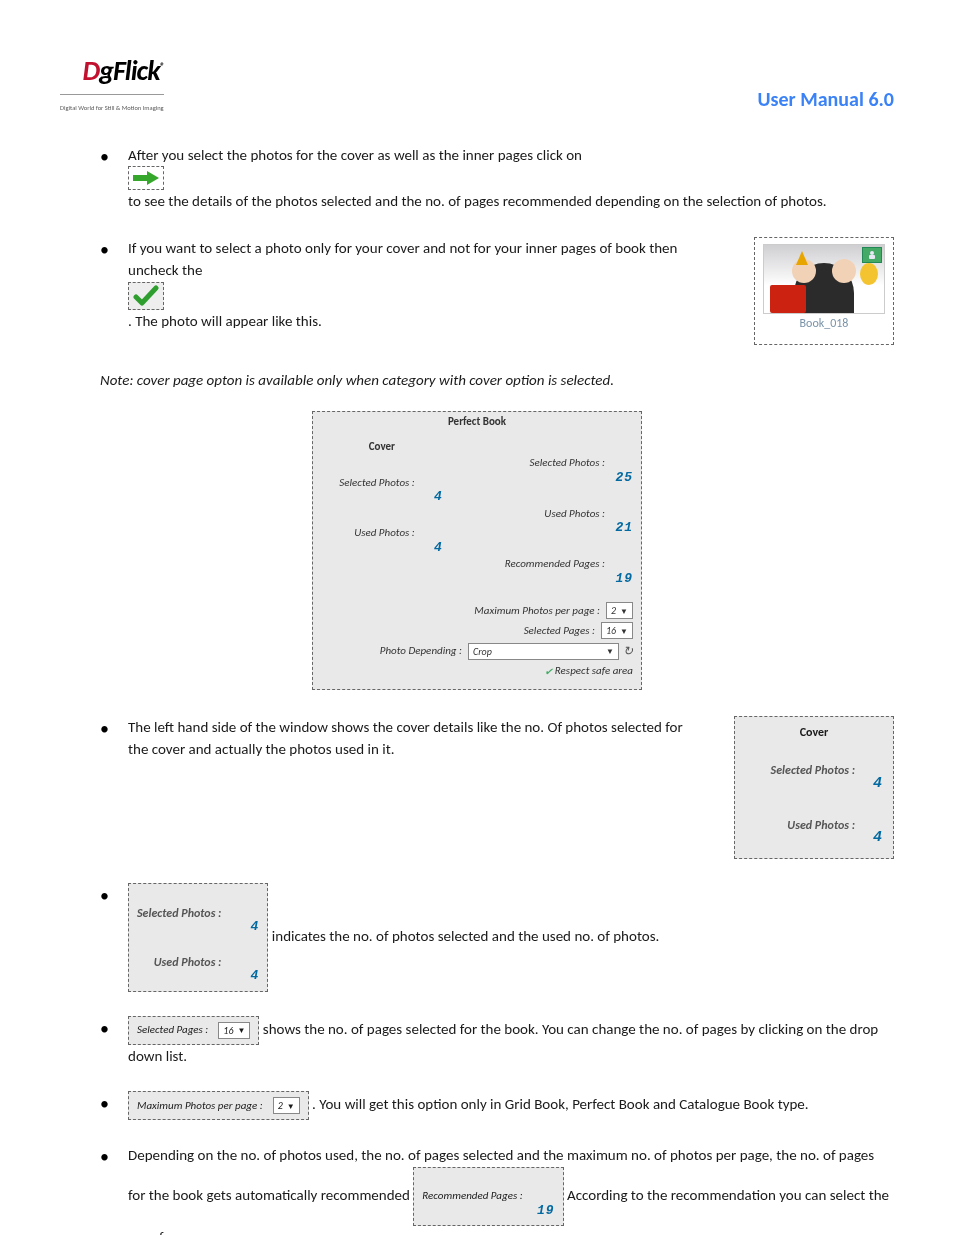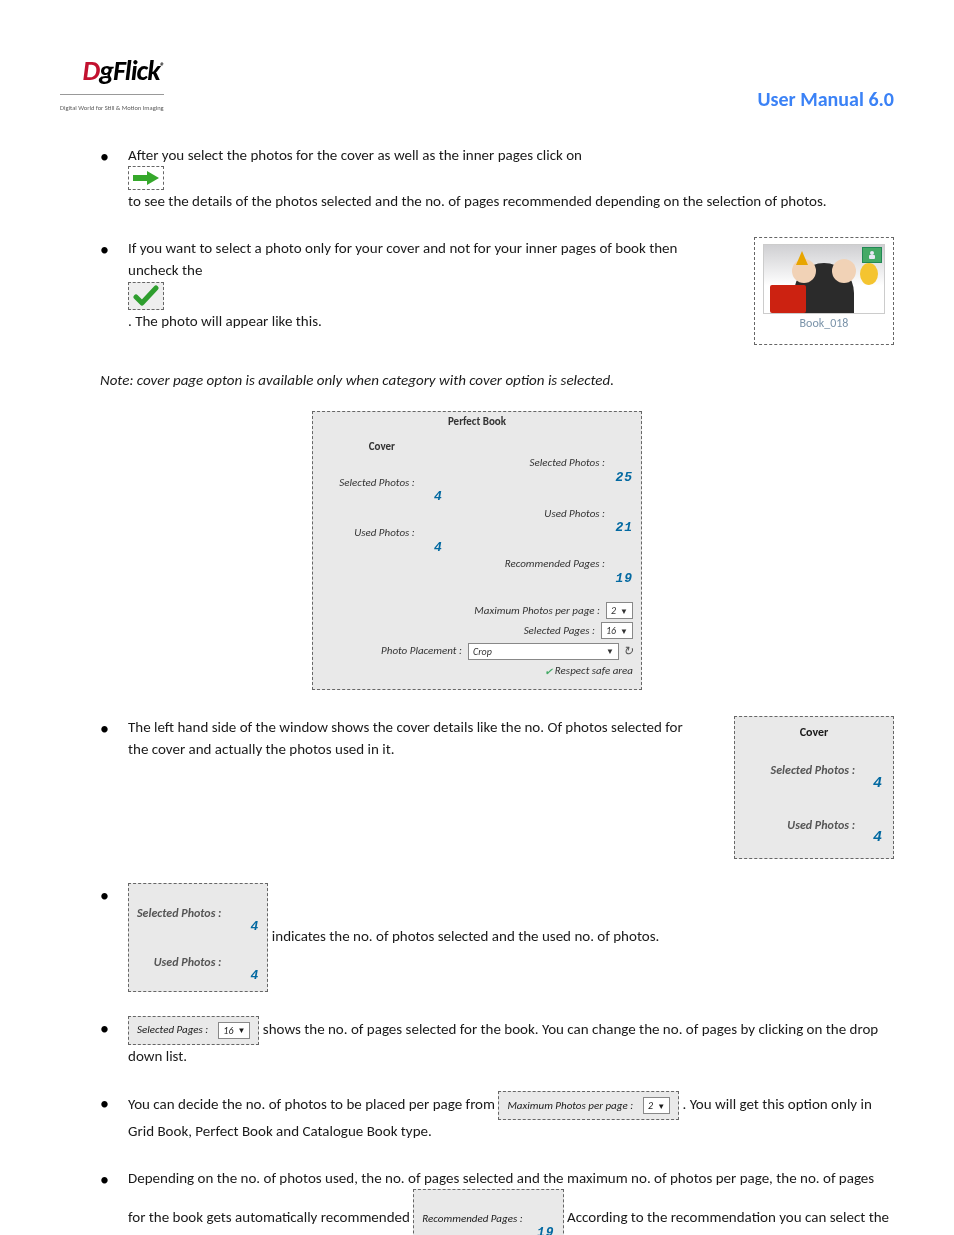--- a/index.html
+++ b/index.html
@@ -250,21 +250,21 @@
         </span>
       </div>
       <div class="prow" style="justify-content:flex-end;">
         <span class="lab" style="flex:0 0 auto;">Selected Pages :</span>
         <span class="sel-box">
           <span>16</span>
           <span class="dd-arrow">▼</span>
         </span>
       </div>
       <div class="prow">
-        <span class="lab">Photo Placement :</span>
+        <span class="lab">Photo Depending :</span>
         <span class="sel-box" style="flex:1;justify-content:space-between;display:flex;">
           <span>Crop</span>
           <span class="dd-arrow">▼</span>
         </span>
         <span class="rotate-icon">↻</span>
       </div>
       <div class="prow" style="justify-content:flex-end;">
         <span class="mini-green-check">✔</span>
         <span>Respect safe area</span>
       </div>
@@ -313,21 +313,20 @@
         <span class="sel-box">
           <span>16</span>
           <span class="dd-arrow">▼</span>
         </span>
       </span>
     </span>
     <span> shows the no. of pages selected for the book. You can change the no. of pages by clicking on the drop down list.</span>
   </li>
 
   <li>
-    <span>You can decide the no. of photos to be placed per page from </span>
     <span class="inline-panel small inline-mid">
       <span class="prow">
         <span>Maximum Photos per page :</span>
         <span class="sel-box">
           <span>2</span>
           <span class="dd-arrow">▼</span>
         </span>
       </span>
     </span>
     <span>. You will get this option only in Grid Book, Perfect Book and Catalogue Book type.</span>

